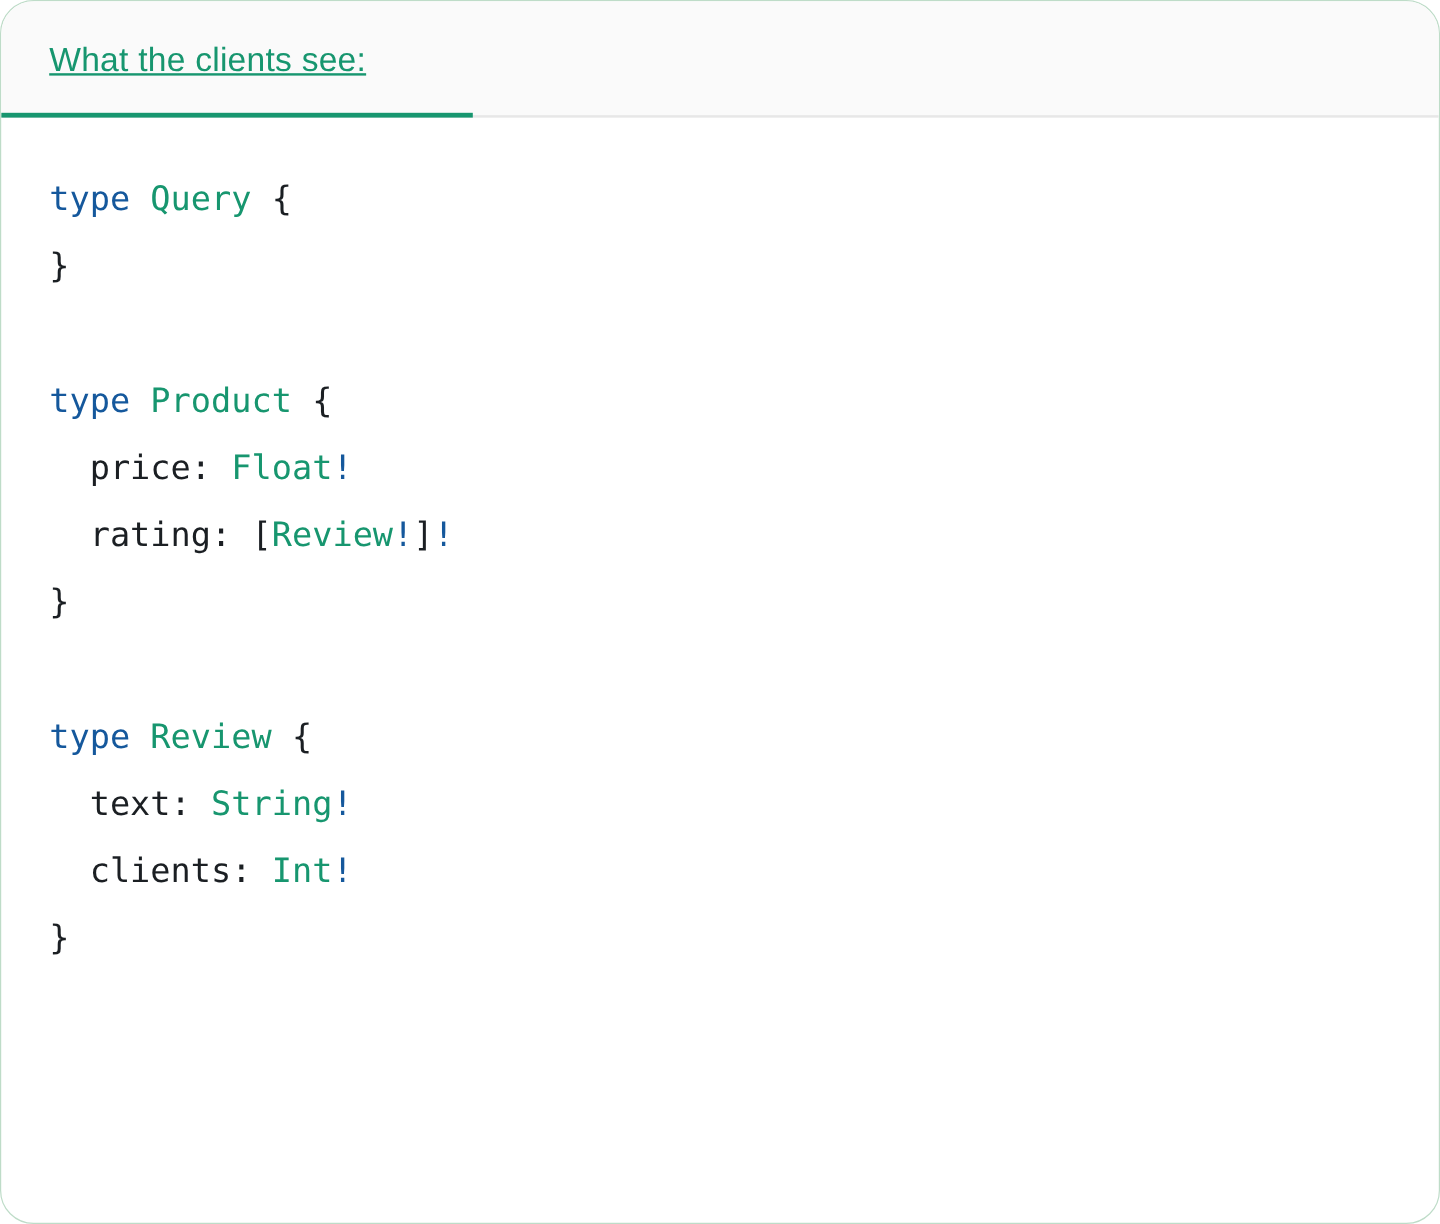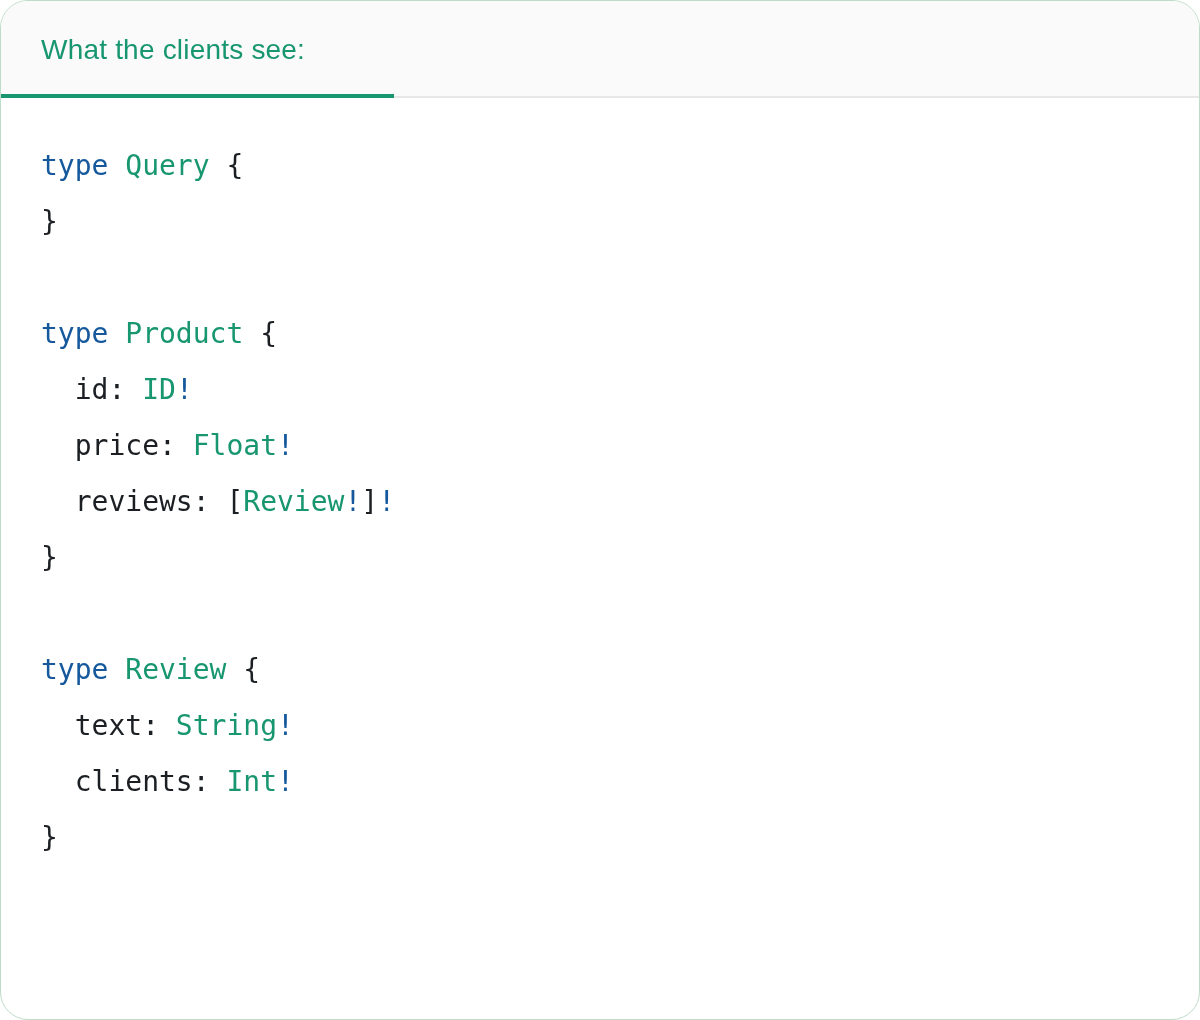--- a/index.html
+++ b/index.html
@@ -41,20 +41,21 @@
     display: flex;
     align-items: center;
     padding-left: 40px;
     cursor: pointer;
   }
   .tab-label {
     color: var(--accent-green, #17966f);
     font-size: 28px;
     font-weight: 500;
     letter-spacing: 0.2px;
+    text-decoration: underline;
   }
   .tab-underline {
     position: absolute;
     left: 0;
     bottom: 0;
     width: 393px;
     height: 4px;
     background: var(--accent-green, #17966f);
     z-index: 2;
   }
@@ -82,23 +83,22 @@
     <div class="tab">
       <span class="tab-label">What the clients see:</span>
     </div>
     <div class="tab-underline"></div>
   </div>
   <div class="code-area">
       <div class="code-line"><span class="tok-kw">type</span><span class="tok-pl"> </span><span class="tok-tp">Query</span><span class="tok-pl"> {</span></div>
       <div class="code-line"><span class="tok-pl">}</span></div>
       <div class="code-line">&nbsp;</div>
       <div class="code-line"><span class="tok-kw">type</span><span class="tok-pl"> </span><span class="tok-tp">Product</span><span class="tok-pl"> {</span></div>
-      <div class="code-line"><span class="tok-pl">  id: </span><span class="tok-tp">ID</span><span class="tok-bg">!</span></div>
       <div class="code-line"><span class="tok-pl">  price: </span><span class="tok-tp">Float</span><span class="tok-bg">!</span></div>
-      <div class="code-line"><span class="tok-pl">  reviews: [</span><span class="tok-tp">Review</span><span class="tok-bg">!</span><span class="tok-pl">]</span><span class="tok-bg">!</span></div>
+      <div class="code-line"><span class="tok-pl">  rating: [</span><span class="tok-tp">Review</span><span class="tok-bg">!</span><span class="tok-pl">]</span><span class="tok-bg">!</span></div>
       <div class="code-line"><span class="tok-pl">}</span></div>
       <div class="code-line">&nbsp;</div>
       <div class="code-line"><span class="tok-kw">type</span><span class="tok-pl"> </span><span class="tok-tp">Review</span><span class="tok-pl"> {</span></div>
       <div class="code-line"><span class="tok-pl">  text: </span><span class="tok-tp">String</span><span class="tok-bg">!</span></div>
       <div class="code-line"><span class="tok-pl">  clients: </span><span class="tok-tp">Int</span><span class="tok-bg">!</span></div>
       <div class="code-line"><span class="tok-pl">}</span></div>
     </div>
 </div>
 
 </body></html>

